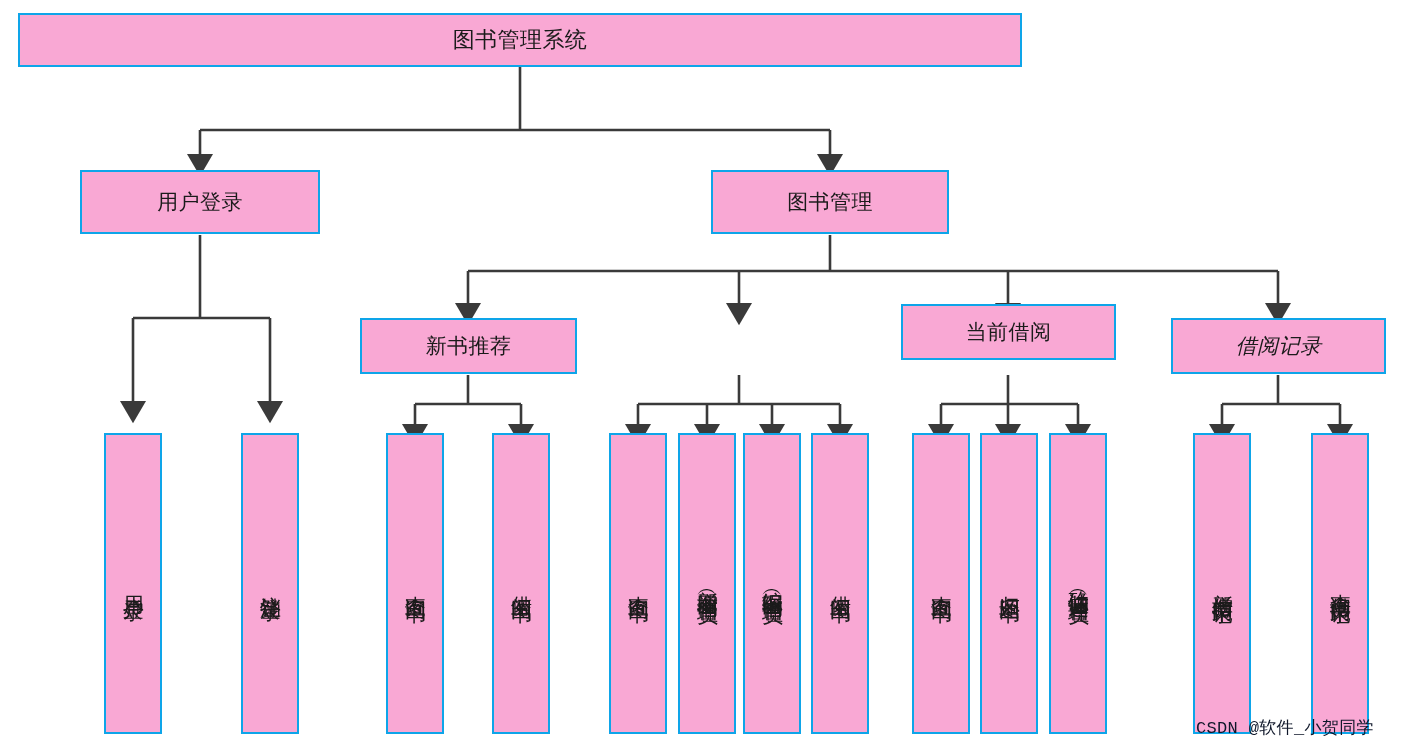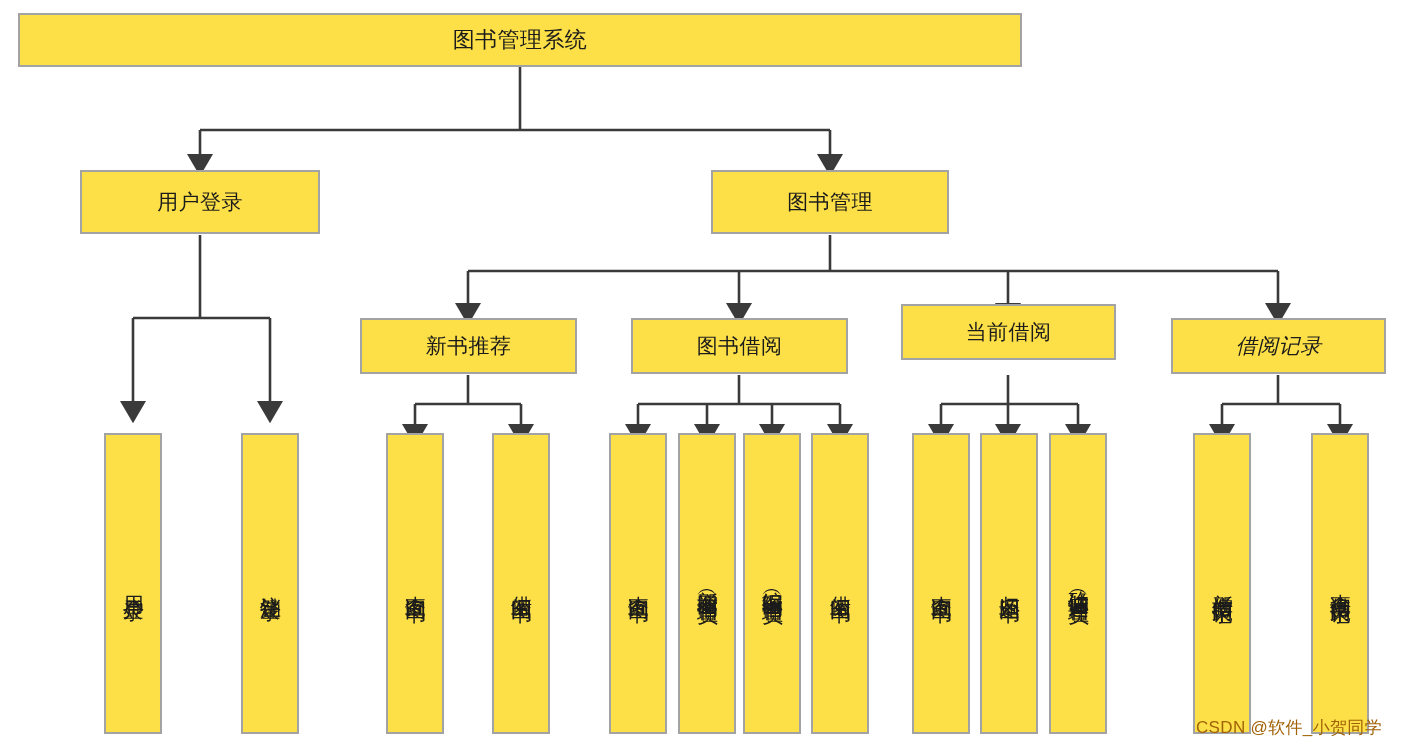--- a/index.html
+++ b/index.html
@@ -22,22 +22,22 @@
     position: absolute;
     left: 0;
     top: 0;
     width: 1405px;
     height: 747px;
     pointer-events: none;
   }
   .node {
     position: absolute;
     box-sizing: border-box;
-    background: #fde047;
-    border: 2px solid #a3a3a3;
+    background: #f9a8d4;
+    border: 2px solid #0ea5e9;
     display: flex;
     align-items: center;
     justify-content: center;
     color: #1b1b1b;
     z-index: 2;
   }
   .node-label {
     display: block;
     text-align: center;
     line-height: 1.18;
@@ -60,26 +60,26 @@
   .node.vert .node-label {
     writing-mode: vertical-rl;
     text-orientation: upright;
     font-size: 21px;
     line-height: 1.0;
     letter-spacing: 0.10em;
     white-space: nowrap;
   }
   .watermark {
     position: absolute;
-    color: #a16207;
+    color: #0f172a;
     font-size: 17px;
     letter-spacing: 0.02em;
     white-space: nowrap;
     z-index: 5;
-    font-family: Liberation Sans, sans-serif;
+    font-family: Liberation Mono, monospace;
   }
 </style>
 </head>
 <body>
 
 <div id="diagram-canvas">
 
   <svg id="edge-layer" viewBox="0 0 1405 747" width="1405" height="747" xmlns="http://www.w3.org/2000/svg">
     <defs>
       <marker id="arrowhead" markerWidth="9" markerHeight="10" refX="1.5" refY="5" orient="auto" markerUnits="strokeWidth">
@@ -154,23 +154,20 @@
   </div>
 
   <div class="node horiz" style="left:711px; top:170px; width:238px; height:64px;">
     <span class="node-label">图书管理</span>
   </div>
 
   <div class="node horiz" style="left:360px; top:318px; width:217px; height:56px;">
     <span class="node-label">新书推荐</span>
   </div>
 
-  <div class="node horiz" style="left:631px; top:318px; width:217px; height:56px;">
-    <span class="node-label">图书借阅</span>
-  </div>
 
   <div class="node horiz" style="left:901px; top:304px; width:215px; height:56px;">
     <span class="node-label">当前借阅</span>
   </div>
 
   <div class="node horiz" style="left:1171px; top:318px; width:215px; height:56px;font-style:italic;">
     <span class="node-label">借阅记录</span>
   </div>
 
   <div class="node vert" style="left:104px; top:433px; width:58px; height:301px;">

